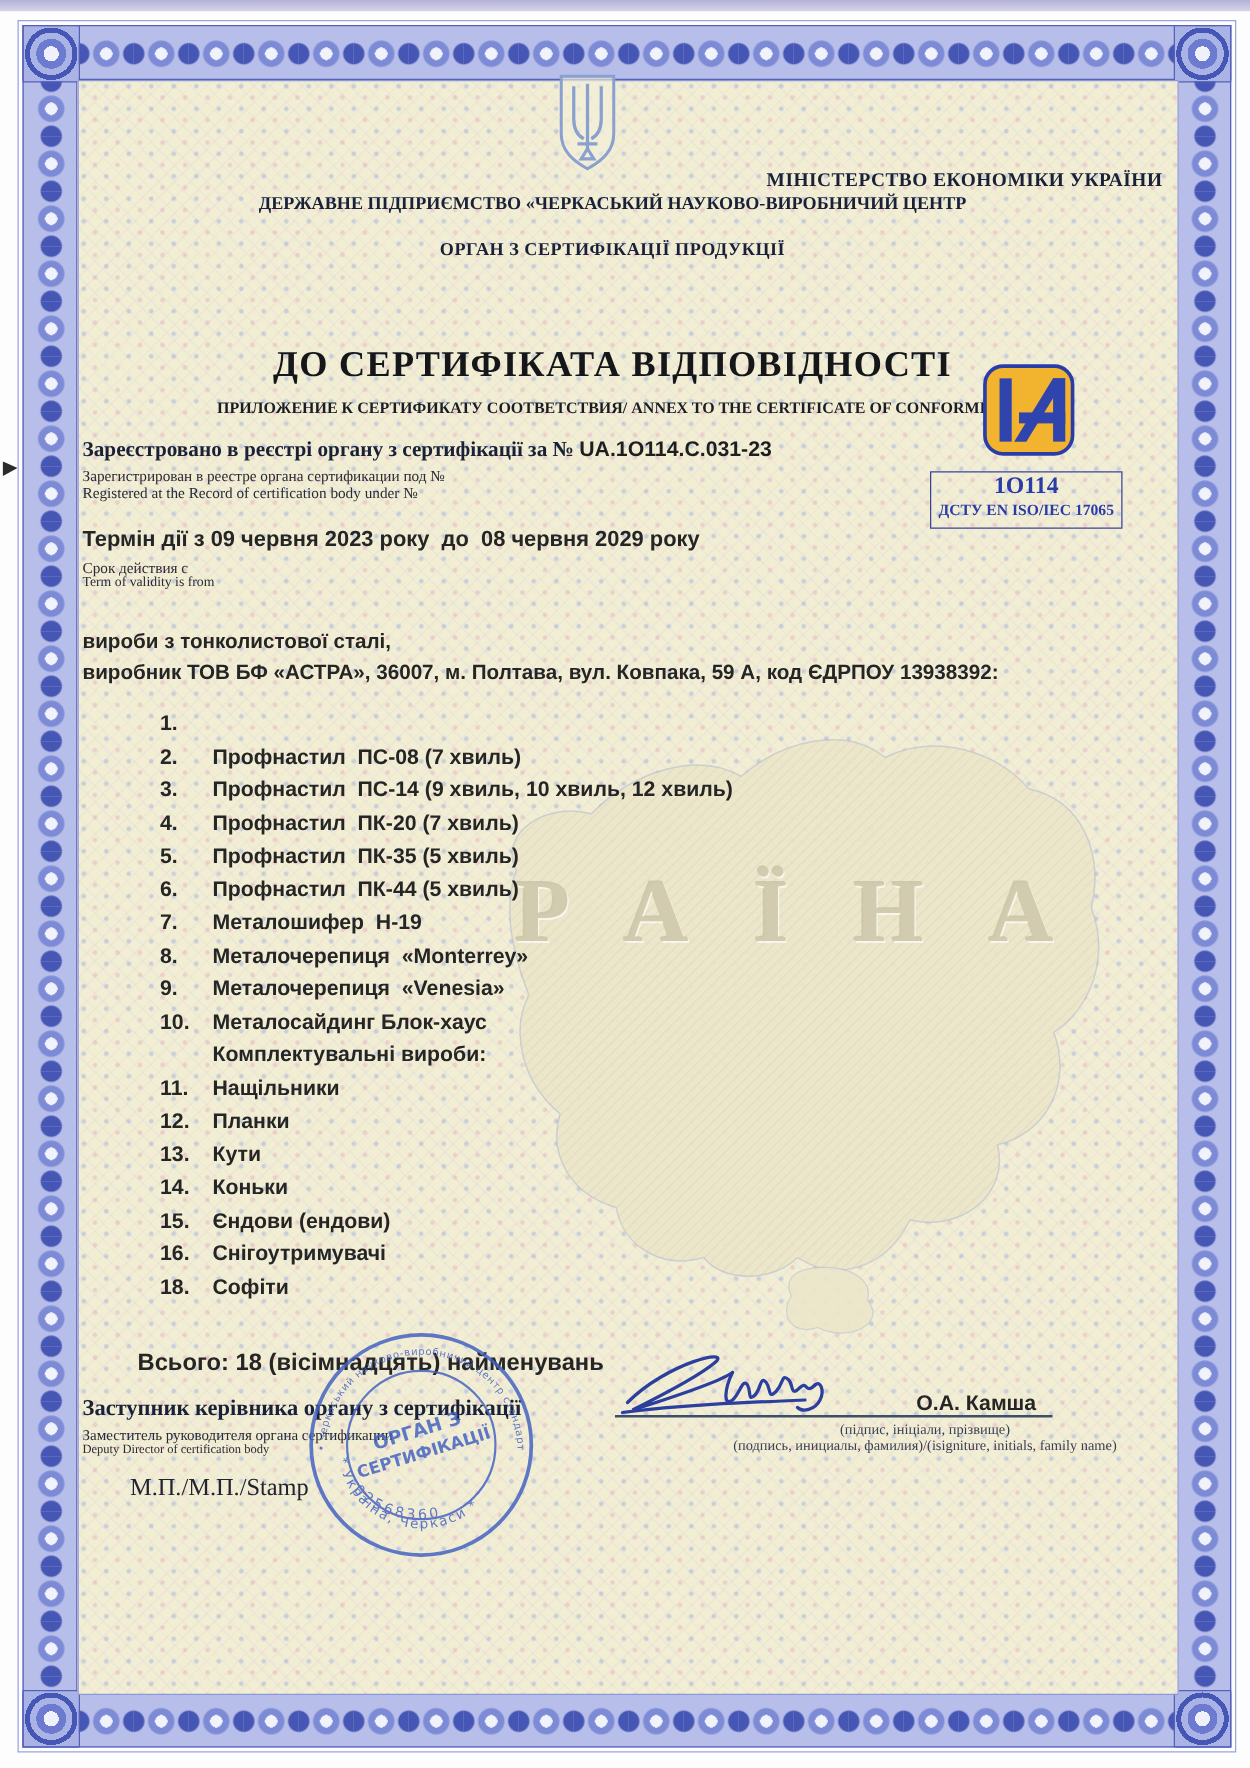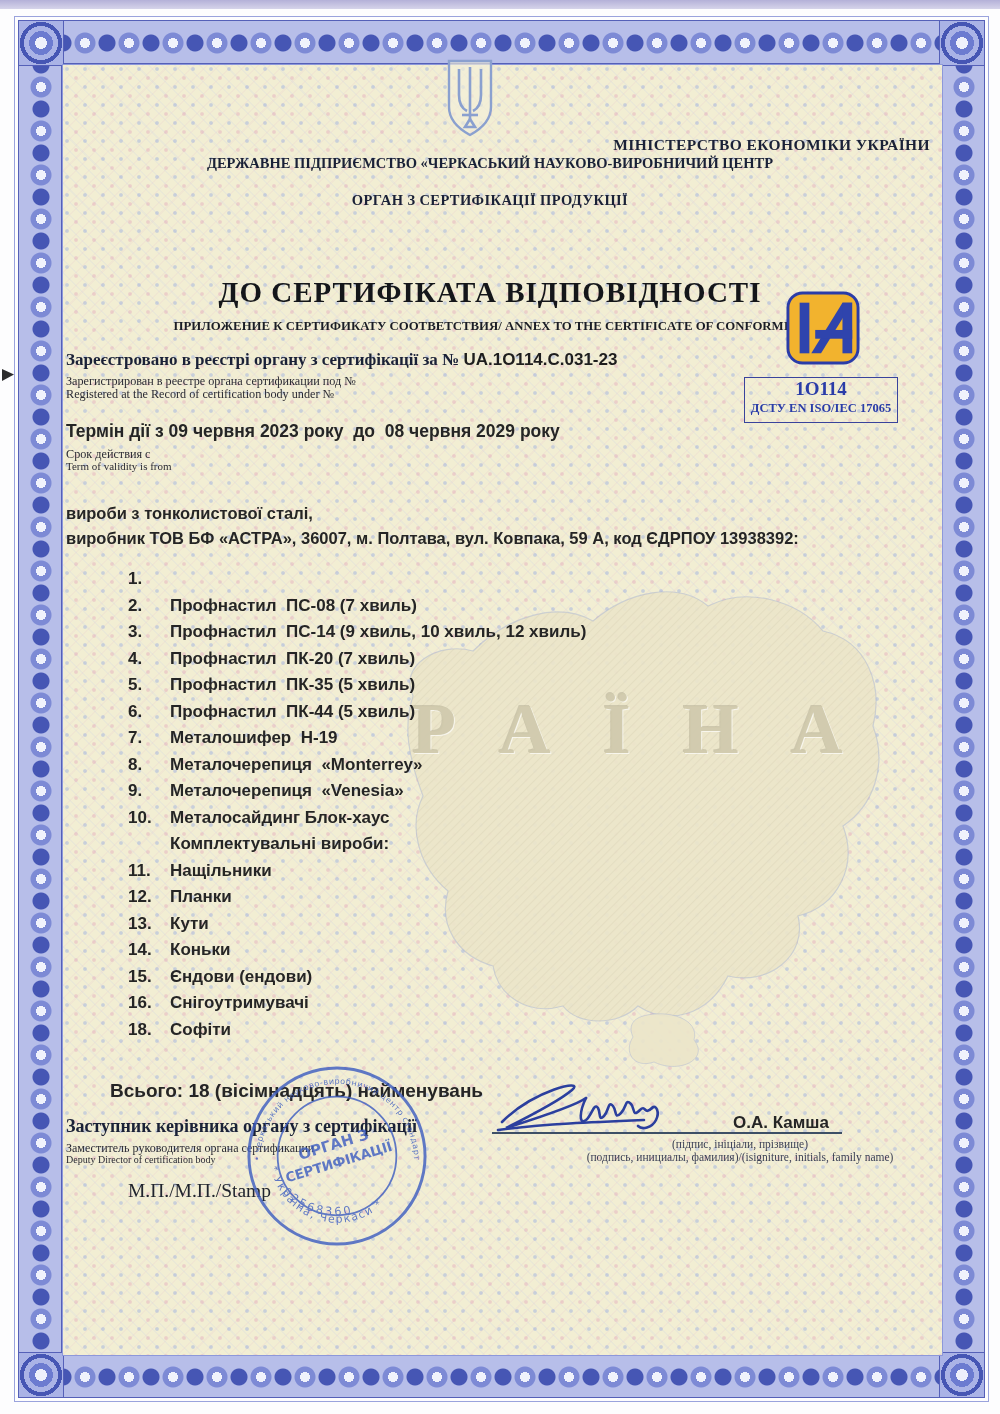--- a/index.html
+++ b/index.html
@@ -71,21 +71,21 @@
   
   .items{left:128px;top:566px;width:720px;}
   .item-row{display:flex;height:26.5px;line-height:26.5px;font-size:17px;}
   .item-num{width:42px;font-family:"Liberation Sans",sans-serif;font-weight:bold;color:#252525;}
   .item-text{font-family:"Liberation Sans",sans-serif;font-weight:bold;color:#252525;white-space:pre;}
   .total{left:98px;top:1080px;font-size:19px;margin-left:12px;}
   
   .dep1{left:66px;top:1116px;font-size:18px;}
   .dep2{left:66px;top:1141px;font-size:12px;}
   .dep3{left:66px;top:1154px;font-size:10px;}
-  .mp{left:104px;top:1180px;font-size:19.5px;color:#20242e;margin-left:24px;}
+  .mp{left:104px;top:1180px;font-size:19.5px;color:#20242e;}
   .sig-line{left:492px;top:1132px;width:350px;height:2px;background:#3d4f66;}
   .sig-name{left:733px;top:1113px;font-size:17px;}
   .cap1{left:530px;top:1138px;width:420px;text-align:center;font-size:11.5px;color:#3a3f55;}
   .cap2{left:510px;top:1151px;width:460px;text-align:center;font-size:11.5px;color:#3a3f55;}
   
   .wm-letters{left:412px;top:688px;font-family:"Liberation Serif",serif;font-weight:bold;
      font-size:72px;letter-spacing:52px;color:rgba(208,201,172,.95);
      text-shadow:1px 1px 0 rgba(255,255,255,.65),-1px -1px 0 rgba(170,165,140,.45);}
   .artifact{left:2px;top:369px;width:12px;height:12px;background:#2c2c2c;
      clip-path:polygon(0 0,100% 45%,0 100%);}

